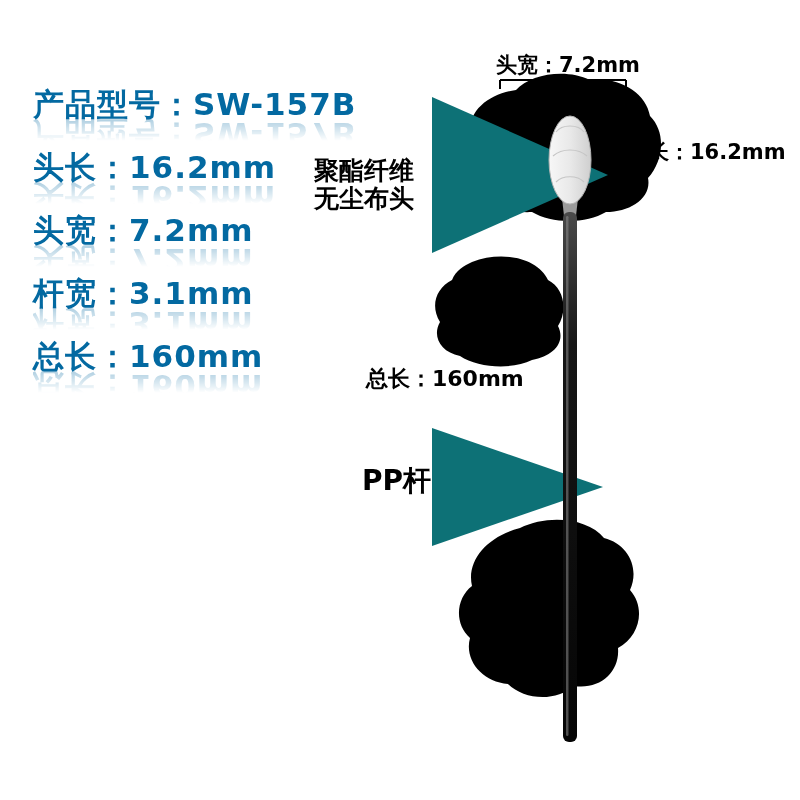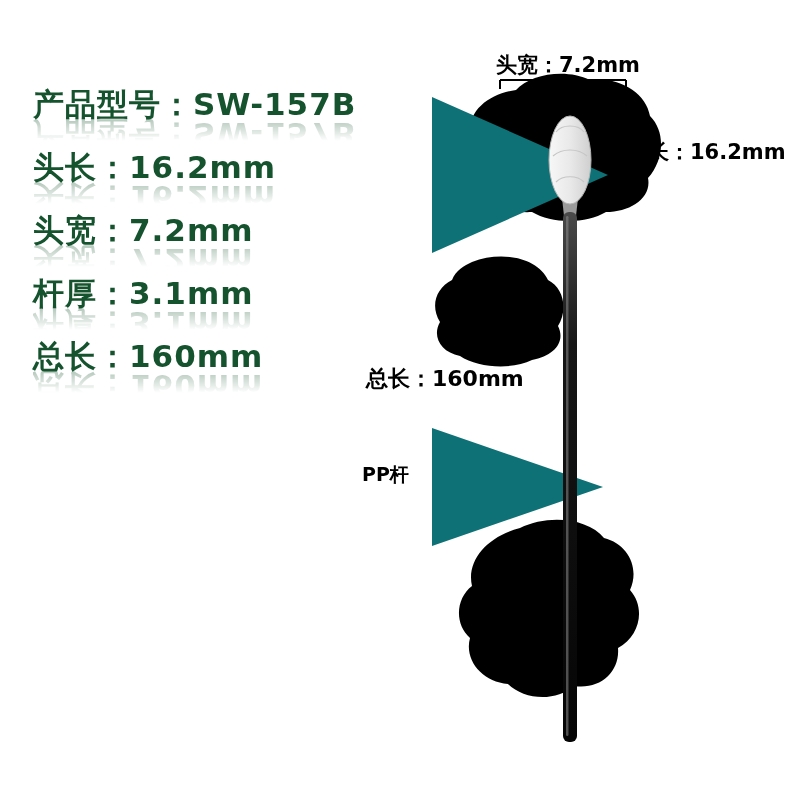--- a/index.html
+++ b/index.html
@@ -19,38 +19,38 @@
   .spec-list {
     position: absolute;
     left: 33px;
     top: 86px;
     z-index: 3;
   }
   .spec-line {
     font-size: 31px;
     font-weight: bold;
     letter-spacing: 1px;
-    color: #14532d;
+    color: #0369a1;
     line-height: 37px;
     margin-bottom: 26px;
     white-space: nowrap;
     -webkit-box-reflect: below -8px linear-gradient(to bottom, transparent 30%, rgba(0,0,0,0.38) 100%);
   }
   .anno {
     position: absolute;
     color: #000000;
     font-weight: 600;
     white-space: nowrap;
     z-index: 4;
   }
   .anno-head-width   { left: 496px; top: 51px;  font-size: 21px; }
   .anno-head-length  { left: 627px; top: 138px; font-size: 21px; }
   .anno-tip-material { left: 314px; top: 157px; font-size: 25px; line-height: 28px; }
   .anno-total-length { left: 366px; top: 364px; font-size: 22px; }
-  .anno-rod-material { left: 362px; top: 462px; font-size: 19px; }
+  .anno-rod-material { left: 362px; top: 462px; font-size: 28px; }
 </style>
 </head>
 <body>
 
 <div class="stage">
 
   <svg class="art" viewBox="0 0 800 800" xmlns="http://www.w3.org/2000/svg">
     <defs>
       <linearGradient id="headGrad" x1="0" y1="0" x2="1" y2="0">
         <stop offset="0" stop-color="#f7f7f7"></stop>
@@ -86,26 +86,30 @@
     <ellipse cx="570" cy="160" rx="21" ry="44" fill="url(#headGrad)" stroke="#b5b5b5" stroke-width="1"></ellipse>
     <path d="M556,132 C562,124 578,124 584,132 M553,156 C562,148 578,148 587,156 M556,182 C563,175 577,175 584,182" fill="none" stroke="#c6c6c6" stroke-width="1.2"></path>
 
     <path d="M500,80 L626,80 M500,80 L500,89 M626,80 L626,89" fill="none" stroke="#000000" stroke-width="2"></path>
   </svg>
 
   <div class="spec-list">
     <div class="spec-line">产品型号：SW-157B</div>
     <div class="spec-line">头长：16.2mm</div>
     <div class="spec-line">头宽：7.2mm</div>
-    <div class="spec-line">杆厚：3.1mm</div>
+    <div class="spec-line">杆宽：3.1mm</div>
     <div class="spec-line">总长：160mm</div>
   </div>
 
   <div class="anno anno-head-width">头宽：7.2mm</div>
 
   <div class="anno anno-head-length">头长：16.2mm</div>
 
+  <div class="anno anno-tip-material">
+    <div>聚酯纤维</div>
+    <div>无尘布头</div>
+  </div>
 
   <div class="anno anno-total-length">总长：160mm</div>
 
   <div class="anno anno-rod-material">PP杆</div>
 
 </div>
 
 </body></html>

